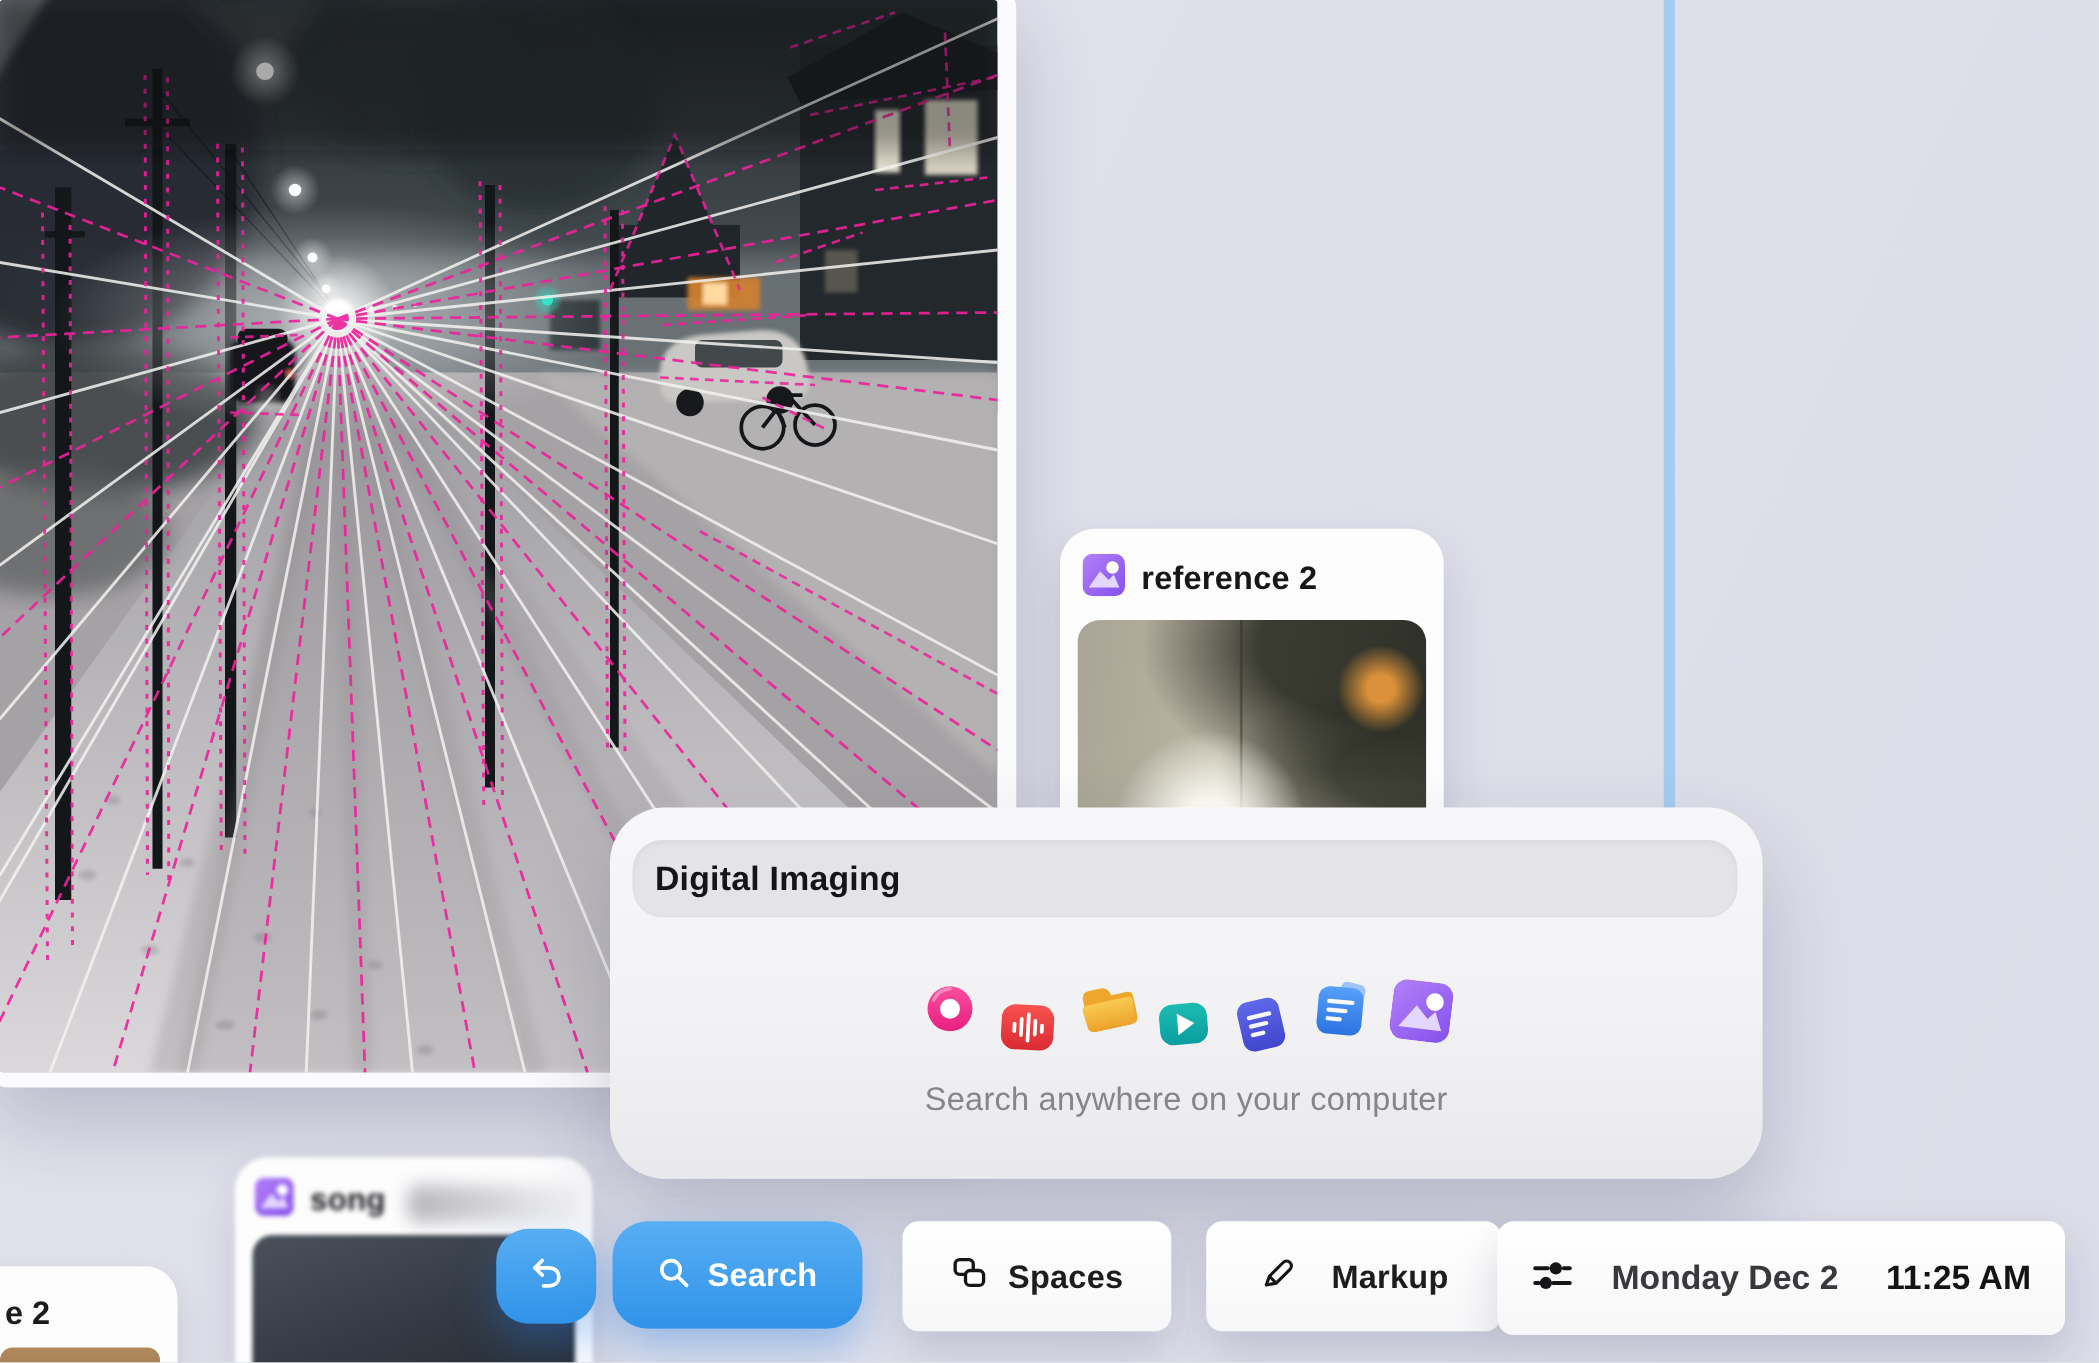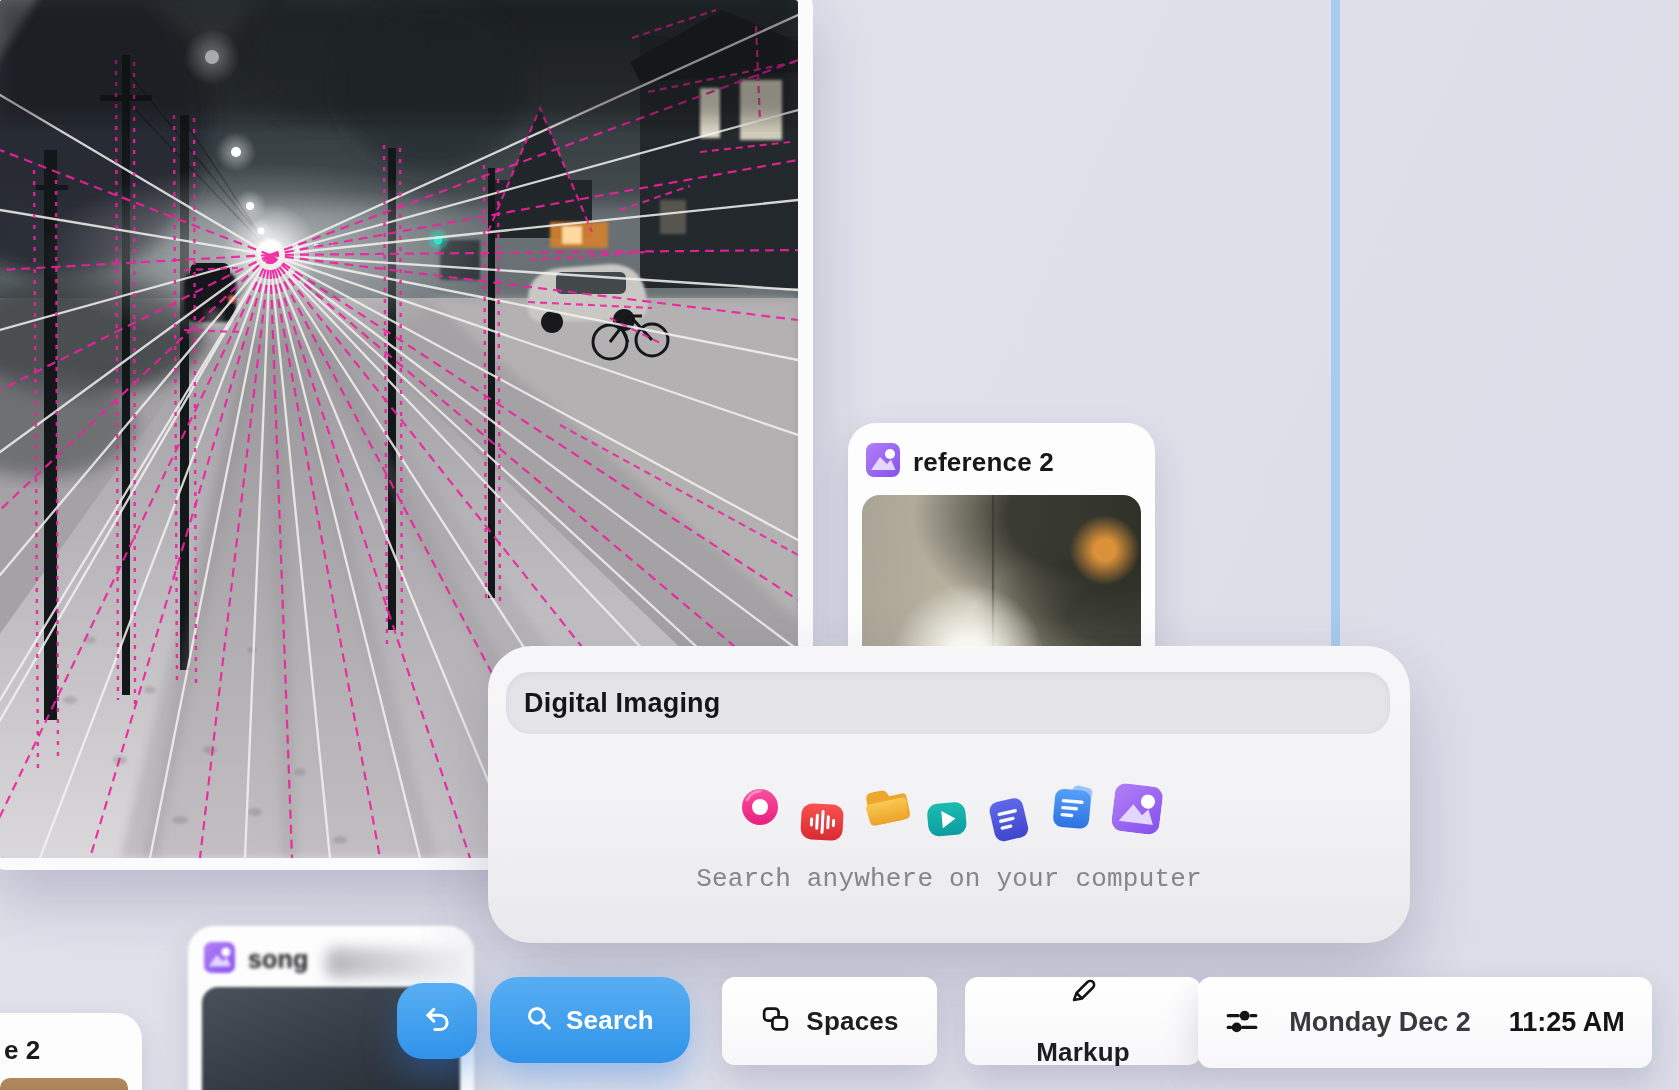--- a/index.html
+++ b/index.html
@@ -60,35 +60,35 @@
     display:flex;justify-content:center;align-items:center;gap:13px;}
   .app-ic{width:50px;height:50px;flex:0 0 auto;}
   .ic-donut  {transform:translateY(-7px);}
   .ic-audio  {transform:translateY(9px) rotate(3deg);}
   .ic-folder {transform:translateY(-8px) rotate(-12deg);}
   .ic-video  {transform:translateY(7px) rotate(-5deg);}
   .ic-docind {transform:translateY(6px) rotate(-13deg);}
   .ic-docblue{transform:translateY(-5px) rotate(5deg);}
   .ic-photos {transform:translateY(-4px) rotate(7deg);}
   .search-hint{position:absolute;left:0;right:0;top:218px;text-align:center;
-    font-size:26px;color:#85858a;letter-spacing:.2px;font-family:Liberation Mono, monospace;}
+    font-size:26px;color:#85858a;letter-spacing:.2px;}
 
   
   .tbtn{position:absolute;z-index:6;display:flex;align-items:center;justify-content:center;
     border-radius:28px;cursor:default;}
   .tbtn .lbl{font-size:26px;font-weight:600;color:#1d1d1f;letter-spacing:.2px;}
   .blue{background:linear-gradient(180deg,#58aef3 0%,#3093e9 100%);
     box-shadow:0 16px 34px rgba(40,120,220,.38);}
   .white{background:linear-gradient(180deg,#ffffff 0%,#f7f7f9 100%);
     box-shadow:0 16px 34px rgba(40,40,80,.16);border-radius:13px;}
   .btn-back{left:397px;top:983px;width:80px;height:76px;border-radius:26px;}
   .btn-search{left:490px;top:977px;width:200px;height:86px;gap:14px;}
   .btn-search .lbl{color:#fff;}
   .btn-spaces{left:722px;top:977px;width:215px;height:88px;gap:15px;}
-  .btn-markup{left:965px;top:977px;width:236px;height:88px;gap:27px;flex-direction:column;}
+  .btn-markup{left:965px;top:977px;width:236px;height:88px;gap:27px;}
   .btn-datetime{left:1198px;top:977px;width:454px;height:91px;gap:0;}
   .dt-date{font-size:27px;font-weight:600;color:#39393d;margin-left:30px;}
   .dt-time{font-size:27px;font-weight:800;color:#141416;margin-left:38px;}
 </style>
 </head>
 <body>
 
 <svg width="0" height="0" style="position:absolute" aria-hidden="true">
   <defs>
     <linearGradient id="gPurple" x1="0" y1="0" x2="1" y2="1">

